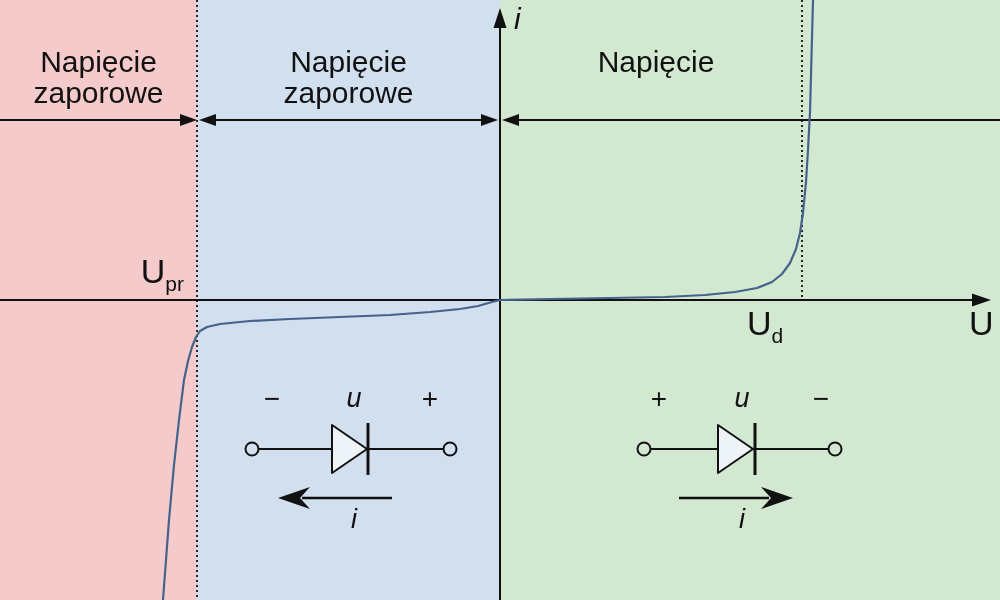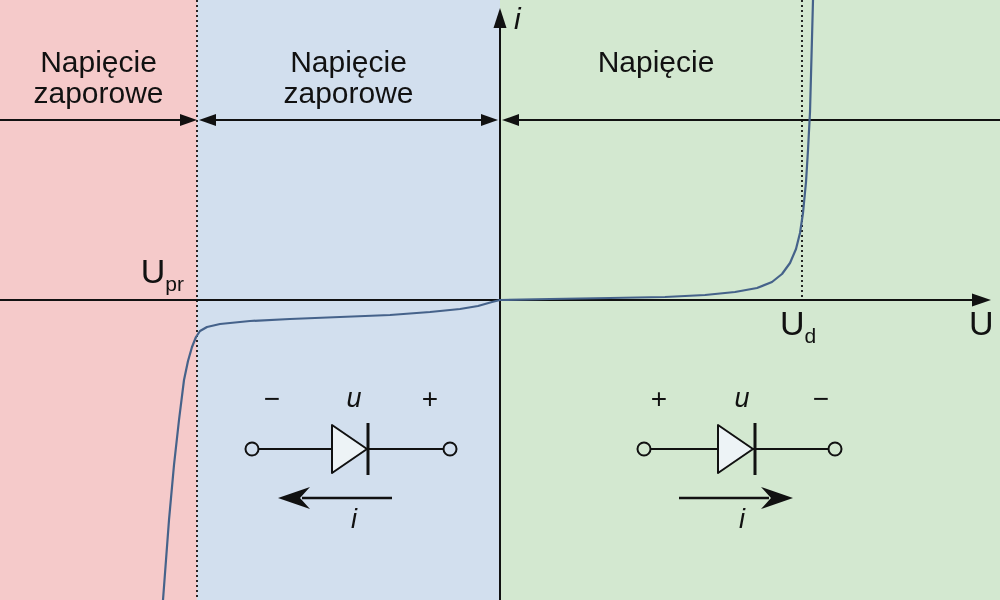--- a/index.html
+++ b/index.html
@@ -75,21 +75,21 @@
   </div>
   <div class="lbl region-label" style="left:197px; top:46px; width:303px;">
     <div>Napięcie</div>
     <div>zaporowe</div>
   </div>
   <div class="lbl region-label" style="left:500px; top:46px; width:312px;">
     <div>Napięcie</div>
   </div>
 
   <div class="lbl axis-label" style="left:118px; top:252px; width:66px; text-align:right;"><span>U</span><sub>pr</sub></div>
-  <div class="lbl axis-label" style="left:780px; top:304px;"><span>U</span><sub>d</sub></div>
+  <div class="lbl axis-label" style="left:747px; top:304px;"><span>U</span><sub>d</sub></div>
   <div class="lbl axis-label" style="left:969px; top:304px;">U</div>
   <div class="lbl y-axis-label" style="left:514px; top:2px;">i</div>
 
   <div class="lbl sym" style="left:252px; top:383px;">−</div>
   <div class="lbl sym sym-u" style="left:334px; top:383px;">u</div>
   <div class="lbl sym" style="left:410px; top:383px;">+</div>
   <div class="lbl sym sym-i" style="left:334px; top:504px;">i</div>
 
   <div class="lbl sym" style="left:639px; top:383px;">+</div>
   <div class="lbl sym sym-u" style="left:722px; top:383px;">u</div>

